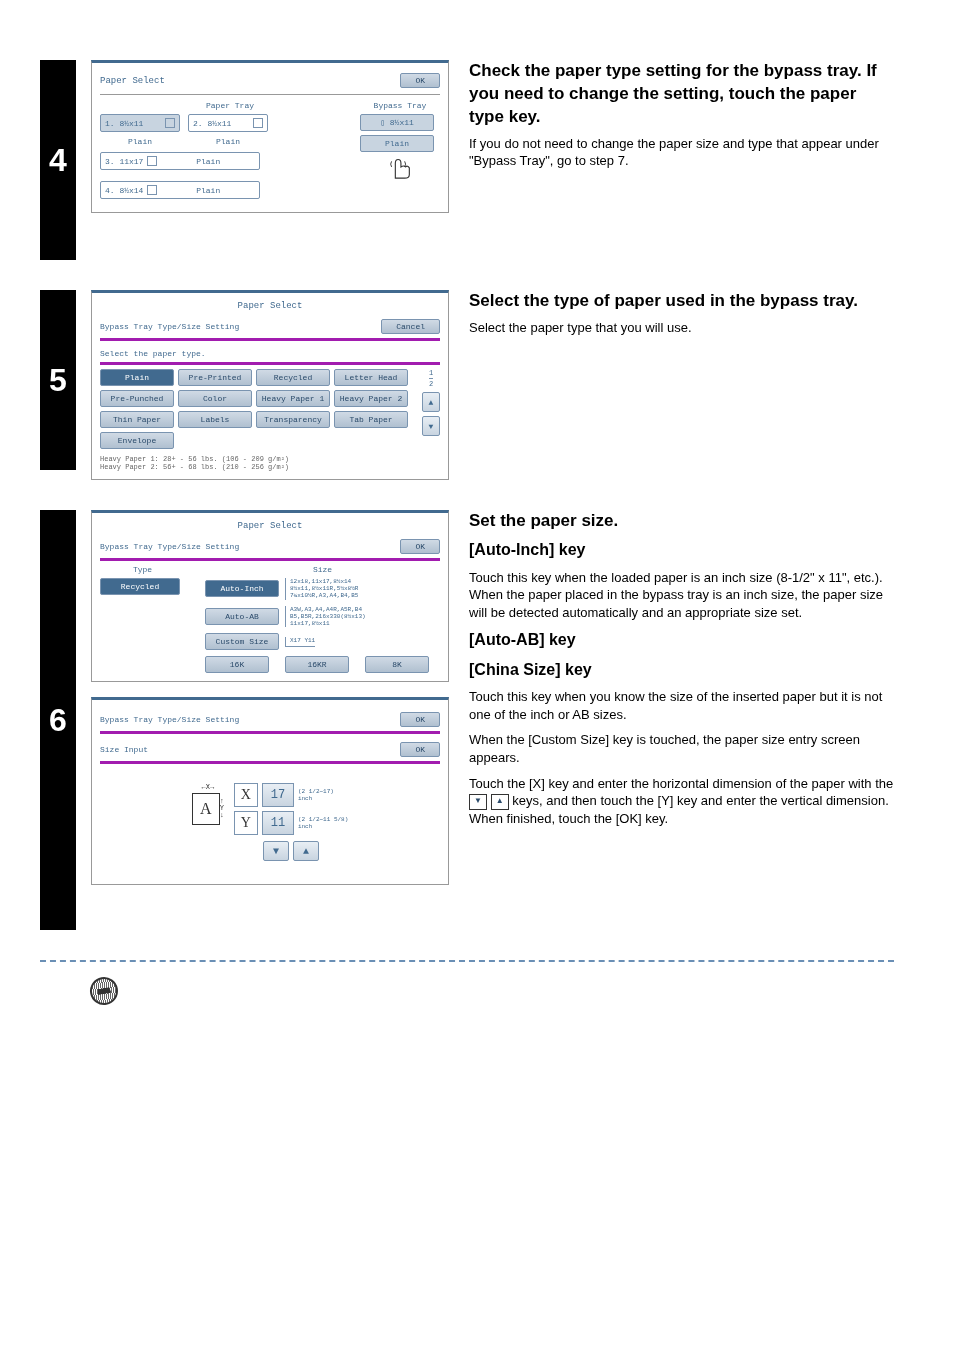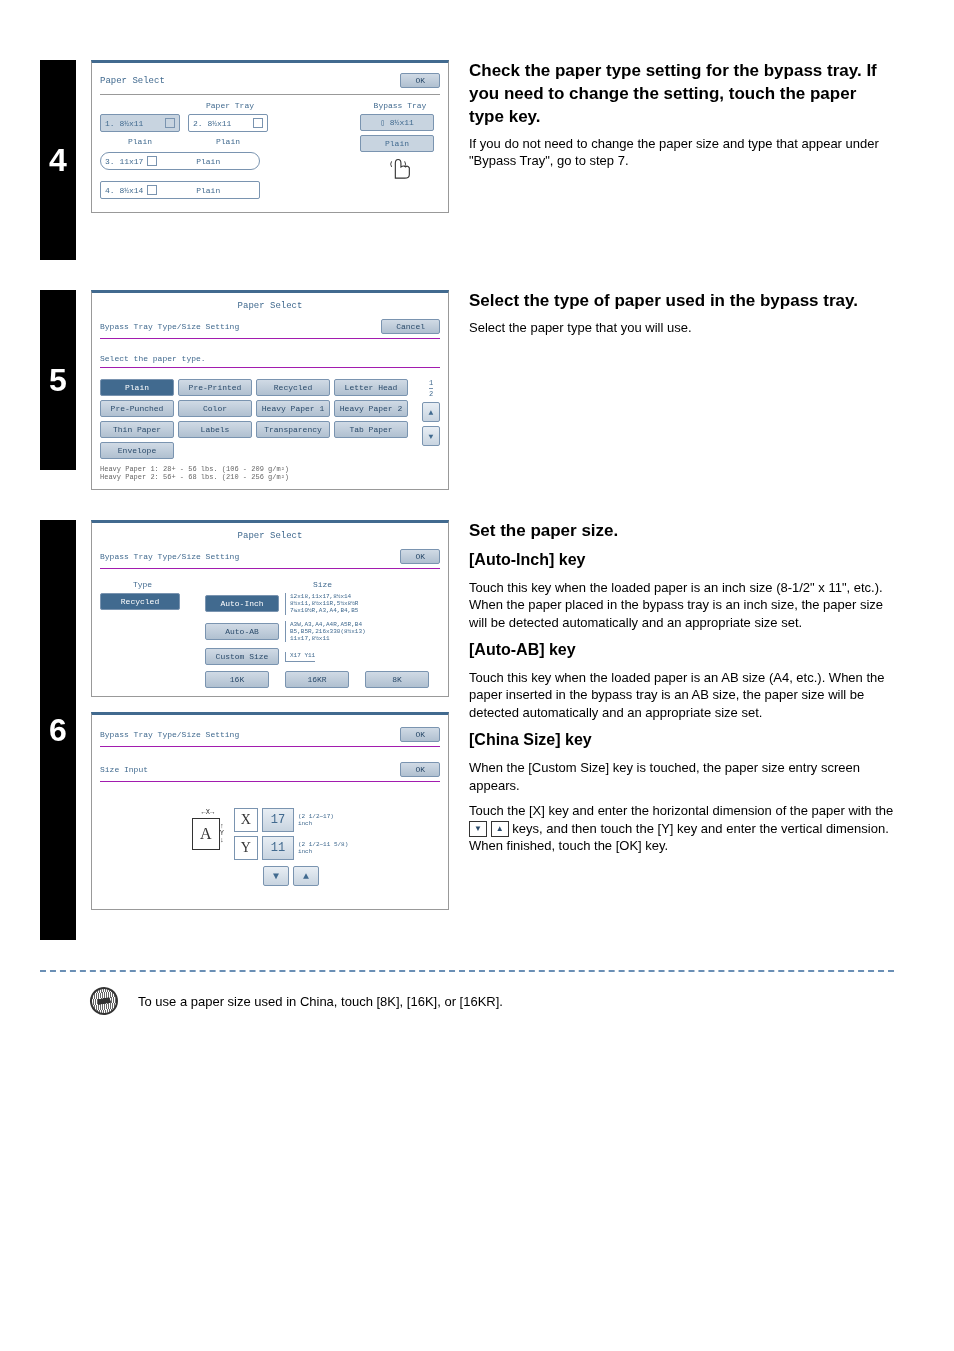--- a/index.html
+++ b/index.html
@@ -119,22 +119,22 @@
   }
   .type-grid {
     display: flex;
     flex-wrap: wrap;
     gap: 4px;
   }
   .subhead {
     color: #416a8f;
     font-size: 8px;
     padding: 4px 0;
-    border-bottom: 1px solid #a21caf;
-    margin-bottom: 11px;
+    border-bottom: 3px solid #a21caf;
+    margin-bottom: 4px;
   }
   .subhead-row {
     display: flex;
     justify-content: space-between;
     align-items: center;
   }
   .note-text {
     font-size: 7px;
     color: #666;
     margin-top: 6px;
@@ -363,21 +363,21 @@
                 </div>
                 <div style="display:flex;flex-direction:column;align-items:center;">
                   <div class="tray-btn">
                         <span>2. 8½x11</span>
                         <span class="tray-icon"></span>
                       </div>
                   <div class="plain-lbl">Plain</div>
                 </div>
               </div>
               <div class="tray-row2" style="margin-top:6px;">
-                <div class="tray-btn" style="width:150px;border-radius:9px;">
+                <div class="tray-btn" style="width:150px;">
                       <span>3. 11x17</span>
                       <span class="tray-icon"></span>
                       <span class="plain-lbl">Plain</span>
                     </div>
               </div>
               <div class="tray-row2" style="margin-top:6px;">
                 <div class="tray-btn" style="width:150px;align-items:flex-end;">
                       <span>4. 8½x14</span>
                       <span class="tray-icon"></span>
                       <span class="plain-lbl">Plain</span>
@@ -529,34 +529,33 @@
             </div>
           </div>
         </div>
       </div>
     </div>
     <div class="instr">
       <h3>Set the paper size.</h3>
       <p><strong>[Auto-Inch] key</strong></p>
       <p>Touch this key when the loaded paper is an inch size (8-1/2" x 11", etc.). When the paper placed in the bypass tray is an inch size, the paper size will be detected automatically and an appropriate size set.</p>
       <p><strong>[Auto-AB] key</strong></p>
-      <p>Touch this key when the loaded paper is an AB size (A4, etc.). When the paper inserted in the bypass tray is an AB size, the paper size will be detected automatically and an appropriate size set.</p>
       <p><strong>[China Size] key</strong></p>
+      <p>Touch this key when you know the size of the inserted paper but it is not one of the inch or AB sizes.</p>
       <p>When the [Custom Size] key is touched, the paper size entry screen appears.</p>
       <p>
         <span>Touch the [X] key and enter the horizontal dimension of the paper with the </span>
         <span class="inline-tri">▼</span>
         <span class="inline-tri">▲</span>
         <span> keys, and then touch the [Y] key and enter the vertical dimension. When finished, touch the [OK] key.</span>
       </p>
     </div>
   </div>
 </div>
 
 <hr class="dashed-sep">
 
 <div class="tip-row">
   <div class="tip-icon"></div>
-  <div>To use a paper size used in China, touch [8K], [16K], or [16KR].</div>
 </div>
 
 
 </div>
 
 </body></html>

